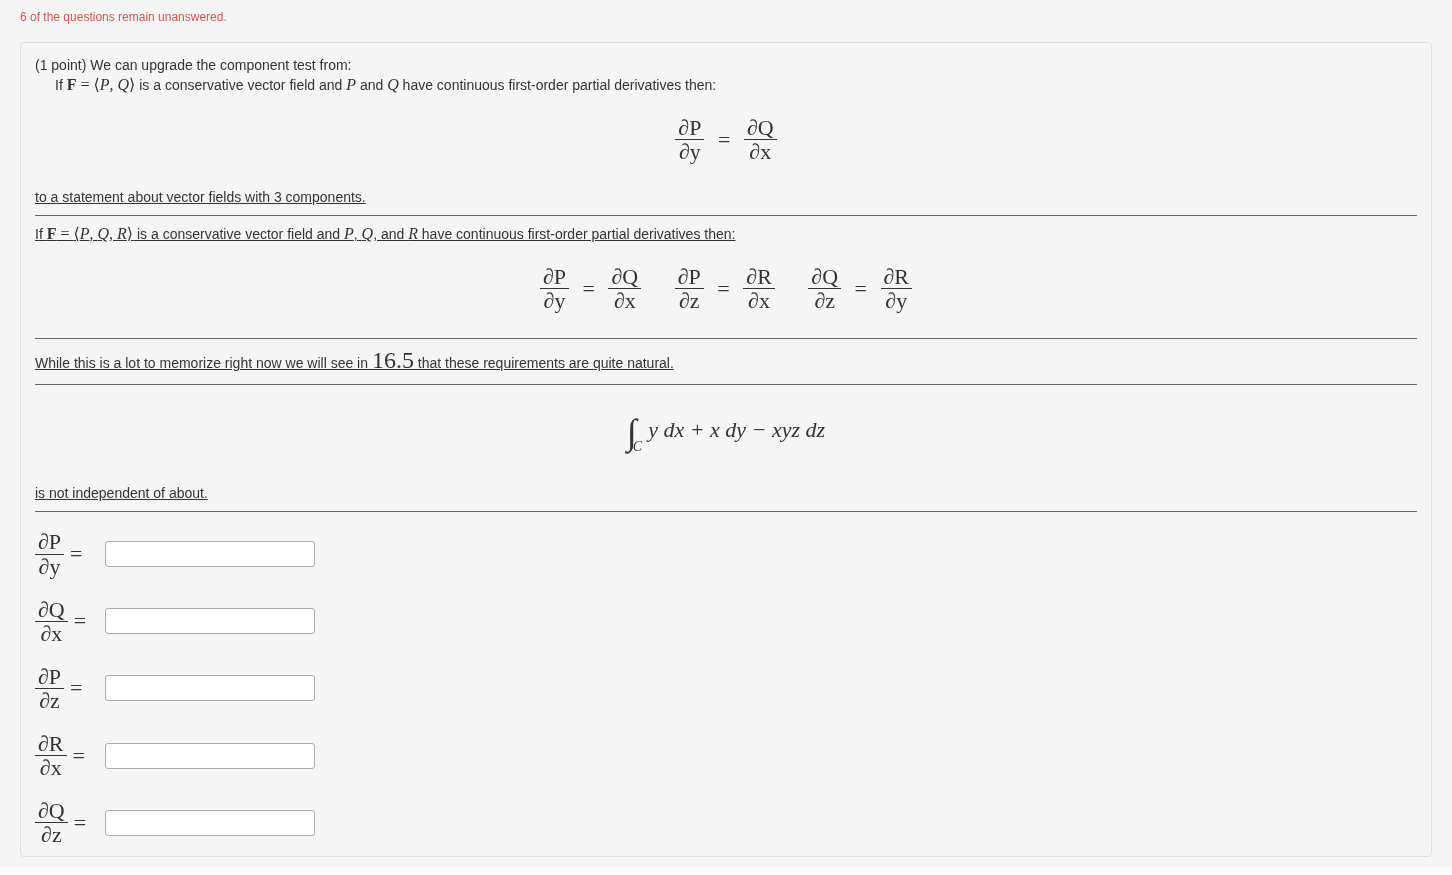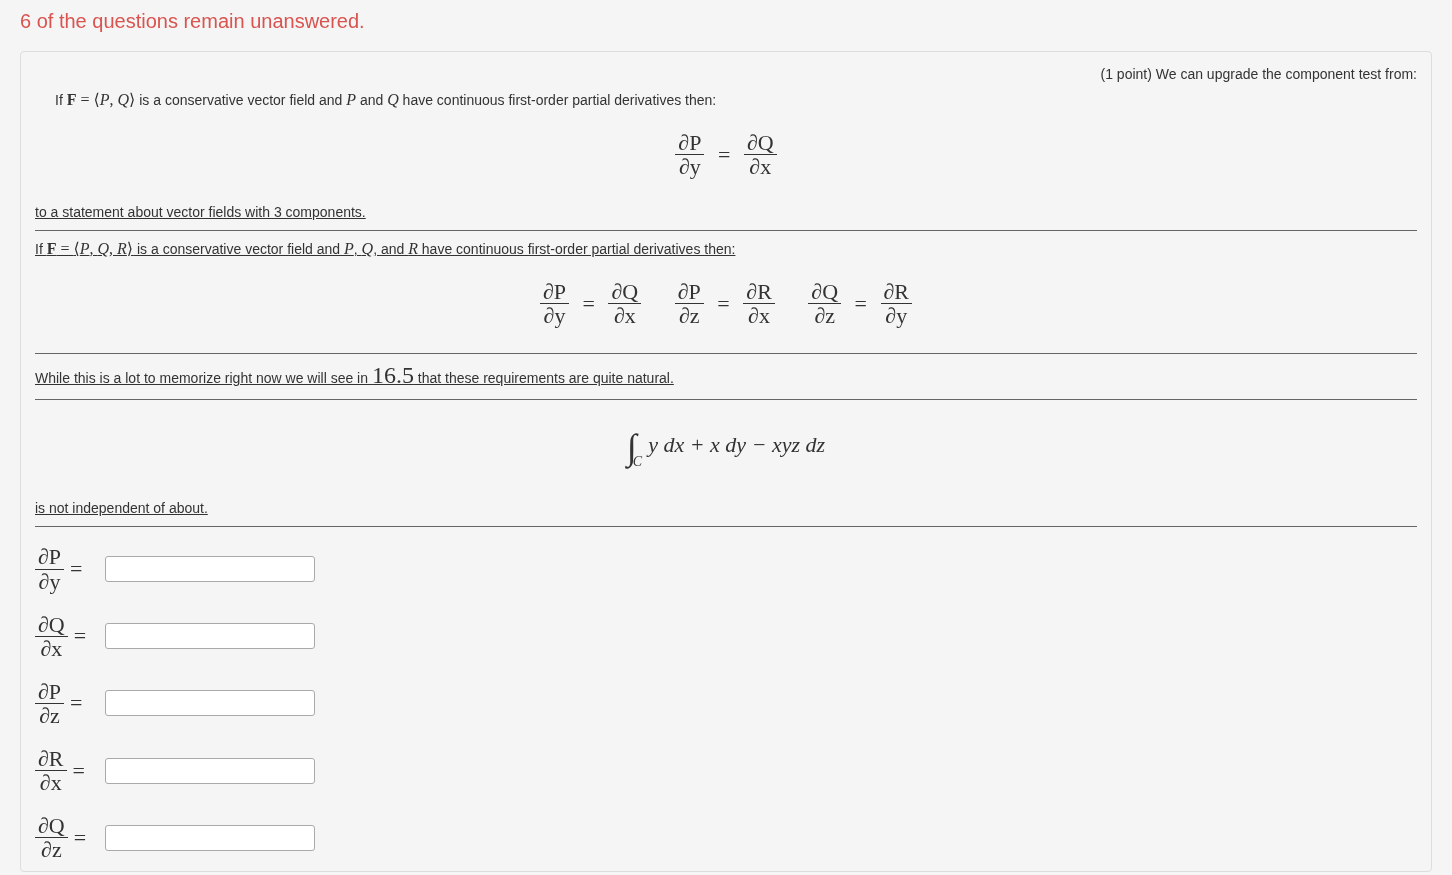--- a/index.html
+++ b/index.html
@@ -11,30 +11,30 @@
     background: #fbfbfb;
     color: #333;
   }
   .page {
     width: 1452px;
     padding: 10px 20px;
     background: #f5f5f5;
   }
   .warning {
     color: #d9534f;
-    font-size: 20px;
+    font-size: 12px;
     margin-bottom: 18px;
   }
   .problem-box {
     border: 1px solid #ddd;
     border-radius: 4px;
     padding: 14px 14px 0 14px;
     background: #f5f5f5;
   }
-  .intro { margin-bottom: 8px; text-align: right; }
+  .intro { margin-bottom: 2px; }
   .indent { margin-left: 20px; }
   .math-i { font-style: italic; font-family: 'Times New Roman', serif; font-size: 16px; }
   .math-bold { font-weight: bold; font-family: 'Times New Roman', serif; font-size: 16px; }
   .angle { font-family: 'Times New Roman', serif; font-size: 16px; }
   .display-eq {
     text-align: center;
     font-family: 'Times New Roman', serif;
     font-size: 22px;
     margin: 22px 0 26px 0;
   }

